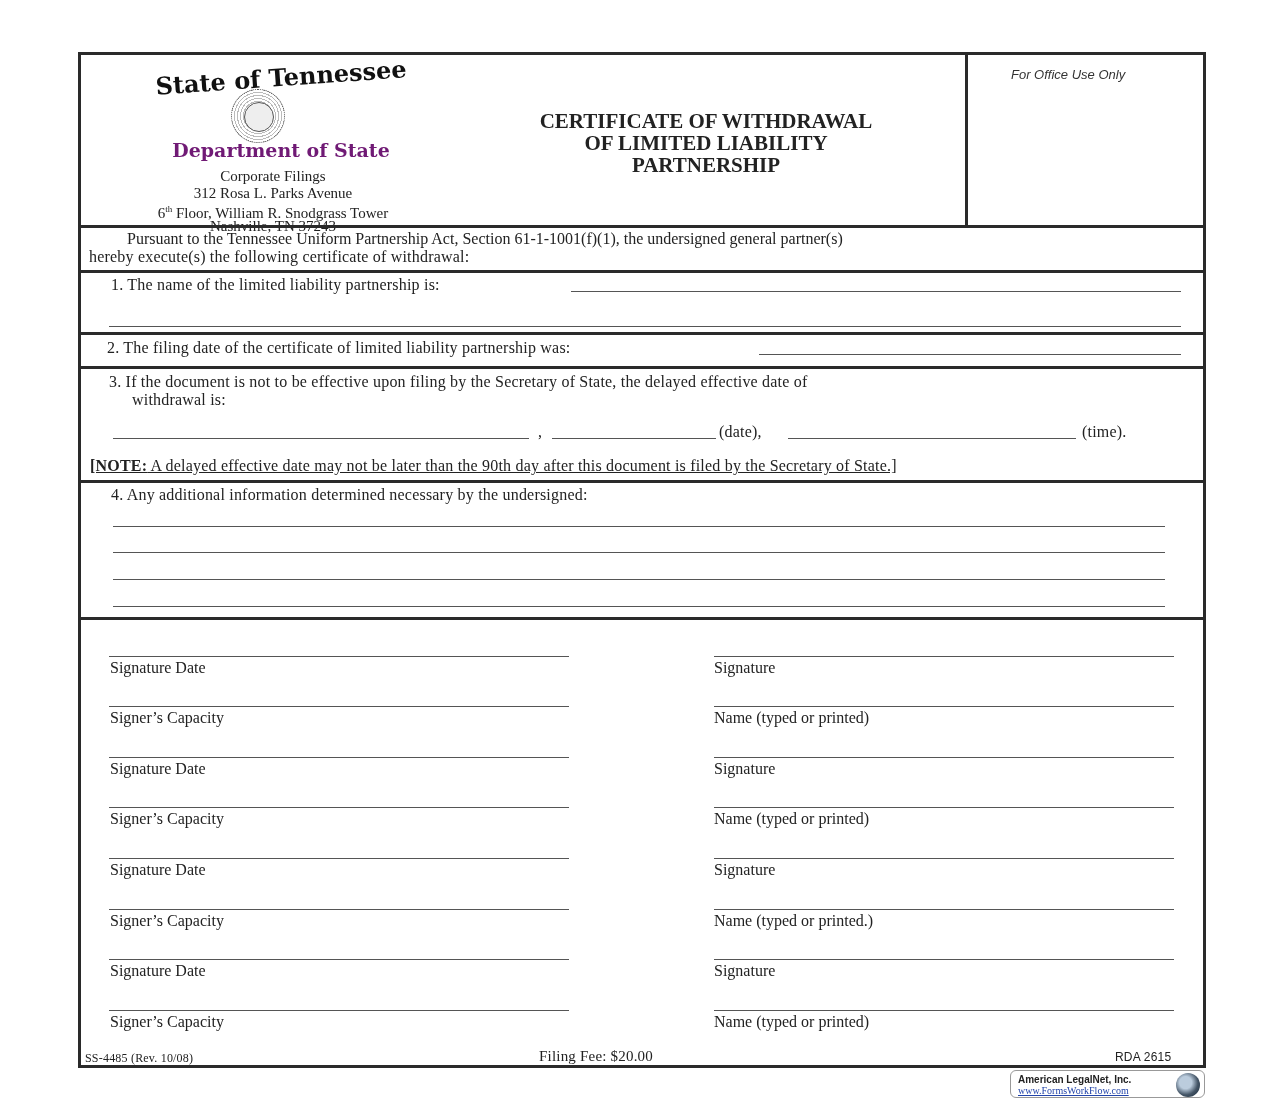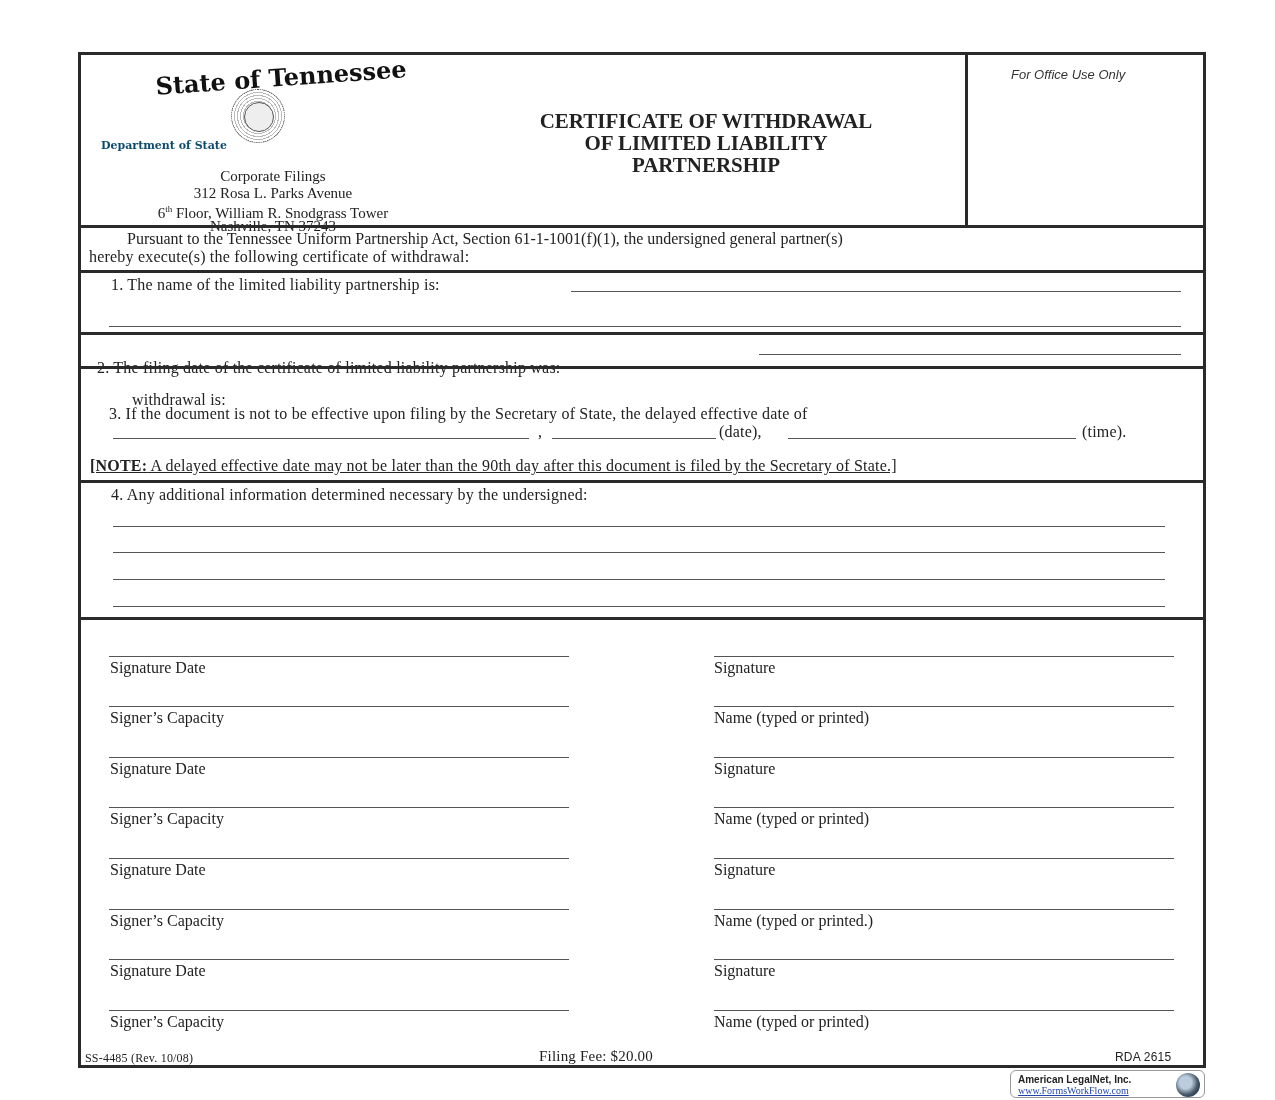--- a/index.html
+++ b/index.html
@@ -33,21 +33,21 @@
 </style>
 </head>
 <body>
 
 <div class="form">
 
   <div class="abs gothic" style="left:40px; top:8px; width:320px; text-align:center; font-size:24px; transform:rotate(-4deg); color:#111;">State of Tennessee</div>
   <div class="seal">
       <div class="seal-inner"></div>
     </div>
-  <div class="abs gothic" style="left:20px; top:84px; width:360px; text-align:left; font-size:11px; color:#0c4a6e;">Department of State</div>
+  <div class="abs gothic" style="left:20px; top:84px; width:360px; text-align:center; font-size:19px; color:#701a75;">Department of State</div>
   <div class="addr" style="top:101px;">Corporate Filings</div>
   <div class="addr" style="top:118px;">312 Rosa L. Parks Avenue</div>
   <div class="addr" style="top:134px;"><span>6</span><sup style="font-size:9px;">th</sup><span> Floor, William R. Snodgrass Tower</span></div>
   <div class="addr" style="top:151px;">Nashville, TN  37243</div>
 
   <div class="title">
     <div>CERTIFICATE OF WITHDRAWAL</div>
     <div>OF LIMITED LIABILITY</div>
     <div>PARTNERSHIP</div>
   </div>
@@ -61,26 +61,26 @@
   <div class="txt" style="left:8px; top:193px;">hereby execute(s) the following certificate of withdrawal:</div>
 
   <div class="hline" style="left:0; top:215px; width:1122px;"></div>
 
   <div class="txt" style="left:30px; top:221px;">1. The name of the limited liability partnership is:</div>
   <div class="uline" style="left:490px; top:236px; width:610px;"></div>
   <div class="uline" style="left:28px; top:271px; width:1072px;"></div>
 
   <div class="hline" style="left:0; top:277px; width:1122px;"></div>
 
-  <div class="txt" style="left:16px; top:284px;margin-top:20px;">2. The filing date of the certificate of limited liability partnership was:</div>
+  <div class="txt" style="left:26px; top:284px;">2. The filing date of the certificate of limited liability partnership was:</div>
   <div class="uline" style="left:678px; top:299px; width:422px;"></div>
 
   <div class="hline" style="left:0; top:311px; width:1122px;"></div>
 
-  <div class="txt" style="left:28px; top:318px;margin-top:32px;">3. If the document is not to be effective upon filing by the Secretary of State, the delayed effective date of</div>
+  <div class="txt" style="left:28px; top:318px;">3. If the document is not to be effective upon filing by the Secretary of State, the delayed effective date of</div>
   <div class="txt" style="left:51px; top:336px;">withdrawal is:</div>
   <div class="uline" style="left:32px; top:383px; width:416px;"></div>
   <div class="txt" style="left:457px; top:368px;">,</div>
   <div class="uline" style="left:471px; top:383px; width:164px;"></div>
   <div class="txt" style="left:638px; top:368px;text-align:center;">(date),</div>
   <div class="uline" style="left:707px; top:383px; width:288px;"></div>
   <div class="txt" style="left:1001px; top:368px;">(time).</div>
   <div class="txt" style="left:9px; top:402px;text-decoration:underline;"><b>[NOTE:</b><span> A delayed effective date may not be later than the 90th day after this document is filed by the Secretary of State.]</span></div>
 
   <div class="hline" style="left:0; top:425px; width:1122px;"></div>

